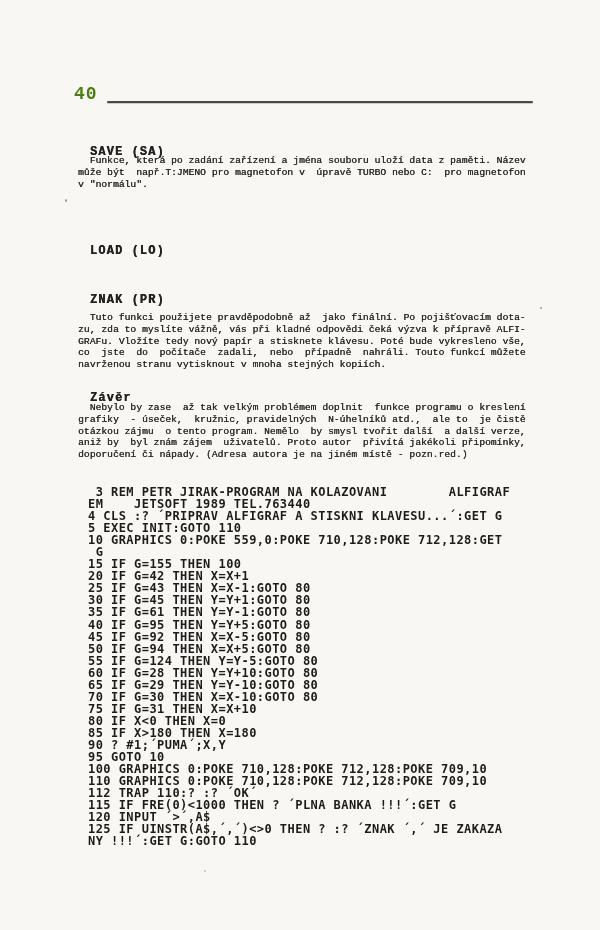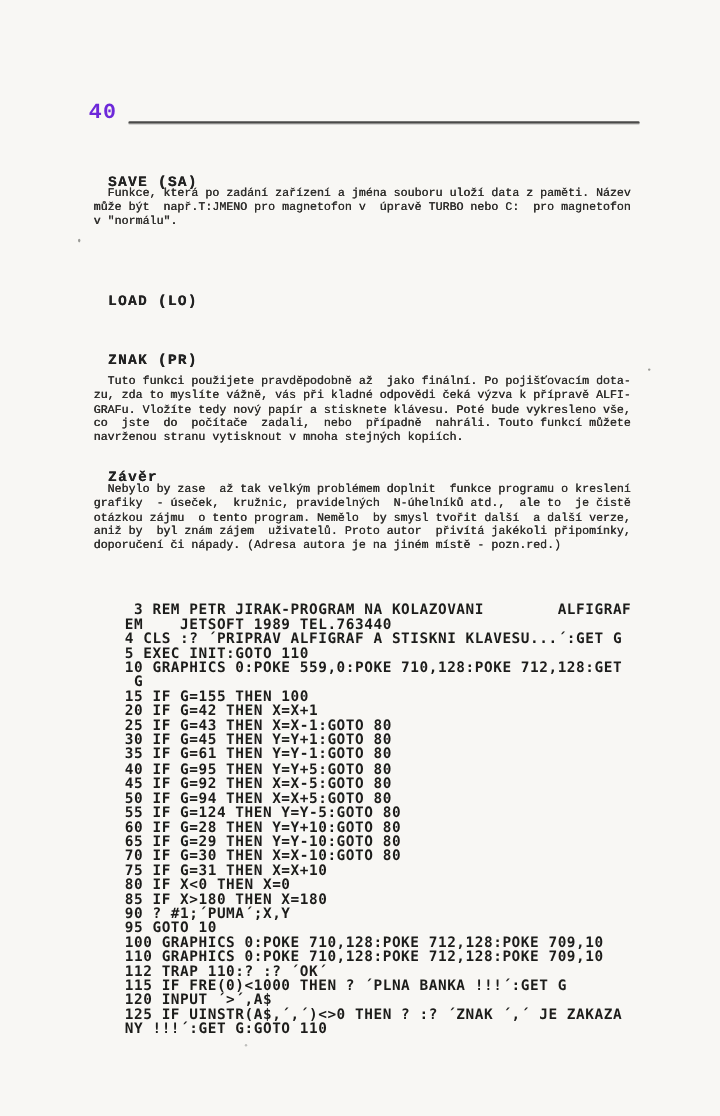--- a/index.html
+++ b/index.html
@@ -15,21 +15,21 @@
     overflow: hidden;
     font-family: "Liberation Mono", monospace;
     color: #2b2b2b;
   }
   .pagenum {
     position: absolute;
     left: 74px;
     top: 84px;
     font-size: 18px;
     font-weight: bold;
-    color: #6d28d9;
+    color: #4d7c0f;
     letter-spacing: 1px;
   }
   .rule {
     position: absolute;
     left: 107px;
     top: 101px;
     width: 426px;
     height: 2px;
     background: #4a4a48;
     border-radius: 1px;
@@ -54,21 +54,21 @@
     line-height: 11.8px;
     letter-spacing: 0;
     white-space: pre;
     color: #2e2d2b;
     text-shadow: 0.25px 0 0 currentColor;
   }
   .listing {
     position: absolute;
     left: 88px;
     top: 486px;
-    margin: 16px;
+    margin: 0;
     font-family: "DejaVu Sans Mono", monospace;
     font-size: 12px;
     font-weight: bold;
     line-height: 12.05px;
     letter-spacing: 0.45px;
     white-space: pre;
     color: #1c1c1a;
   }
   .speck {
     position: absolute;

